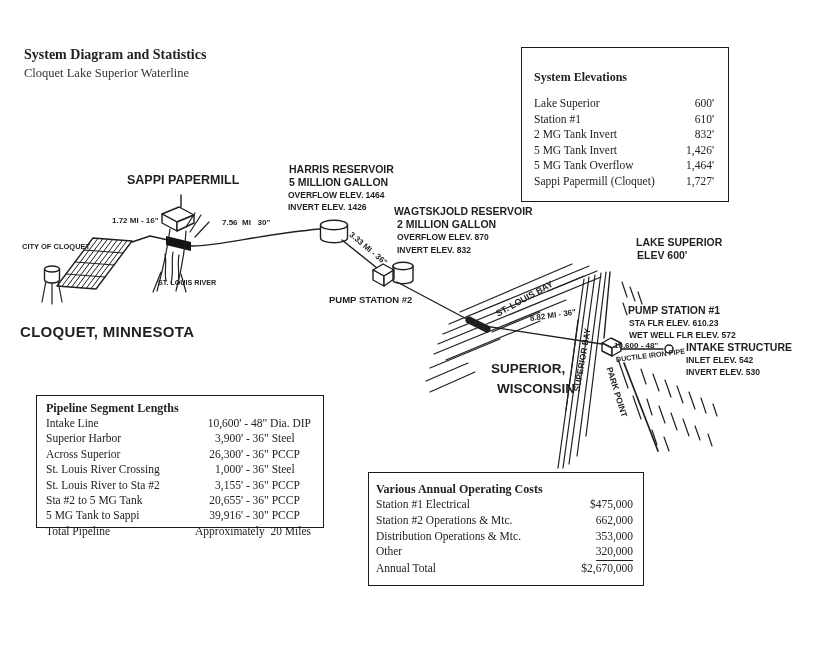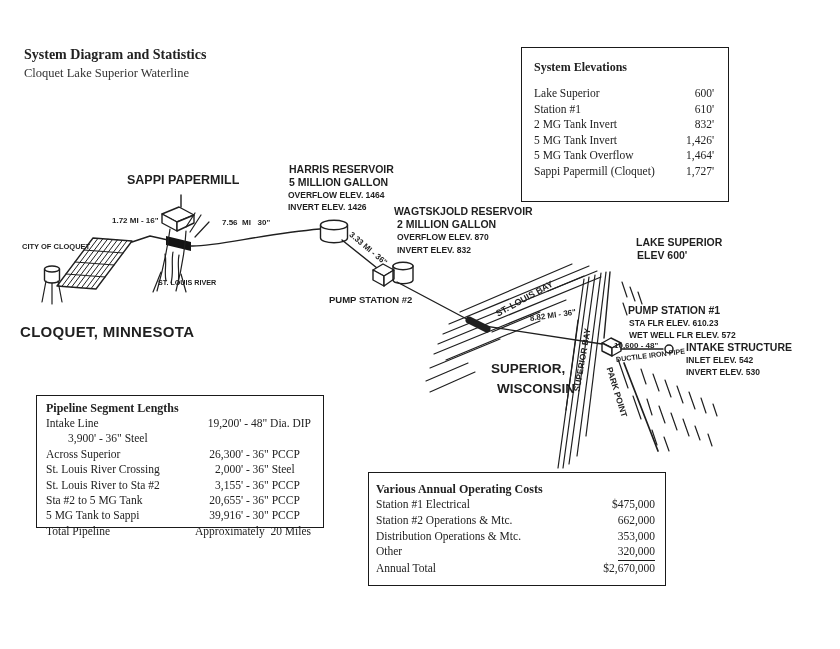--- a/index.html
+++ b/index.html
@@ -8,28 +8,28 @@
   svg{position:absolute;left:0;top:0;}
   .lbl{position:absolute;font-weight:bold;white-space:nowrap;line-height:1.05;color:#1f1f1f;}
   .page-title{position:absolute;left:24px;top:47px;font-family:"Liberation Serif",serif;
               font-weight:bold;font-size:14px;color:#222;}
   .page-subtitle{position:absolute;left:24px;top:66px;font-family:"Liberation Serif",serif;
               font-size:12.5px;color:#333;}
   .box{position:absolute;border:1.5px solid #1a1a1a;background:#fff;
        font-family:"Liberation Serif",serif;font-size:11.5px;color:#222;}
   .box-title{font-weight:bold;font-size:12px;}
   .row{display:flex;justify-content:space-between;line-height:15.6px;}
-  .elev-box{left:521px;top:47px;width:208px;height:155px;padding:12px 14px 0 12px;box-sizing:border-box;}
+  .elev-box{left:521px;top:47px;width:208px;height:155px;padding:22px 14px 0 12px;box-sizing:border-box;}
   .elev-box .box-title{margin-bottom:11px;}
   .pl-box{left:36px;top:395px;width:288px;height:133px;padding:5px 12px 0 9px;box-sizing:border-box;}
   .pl-box .row{line-height:15.4px;justify-content:flex-start;}
   .pl-label{width:147px;}
   .pl-num{display:inline-block;width:50px;text-align:right;}
   .pre{white-space:pre;}
-  .cost-box{left:368px;top:472px;width:298px;height:114px;padding:9px 10px 0 7px;box-sizing:border-box;}
+  .cost-box{left:368px;top:472px;width:276px;height:114px;padding:9px 10px 0 7px;box-sizing:border-box;}
   .cost-box .row{line-height:15.8px;gap:48px;}
   .u{border-bottom:1px solid #1a1a1a;}
   .rot{transform-origin:left center;}
 </style>
 </head>
 <body>
 
 <div class="canvas">
 
   <svg width="840" height="649" viewBox="0 0 840 649">
@@ -161,38 +161,39 @@
     <div class="row">
         <span>Sappi Papermill (Cloquet)</span>
         <span>1,727'</span>
       </div>
   </div>
 
   <div class="box pl-box">
     <div class="box-title">Pipeline Segment Lengths</div>
     <div class="row">
         <span class="pl-label">Intake Line</span>
-        <span class="pl-num">19,200'</span>
+        <span class="pl-num">10,600'</span>
         <span class="pre"> - </span>
         <span class="pre">48" Dia. DIP</span>
       </div>
     <div class="row">
+        <span class="pl-label">Superior Harbor</span>
         <span class="pl-num">3,900'</span>
         <span class="pre"> - </span>
         <span class="pre">36" Steel</span>
       </div>
     <div class="row">
         <span class="pl-label">Across Superior</span>
         <span class="pl-num">26,300'</span>
         <span class="pre"> - </span>
         <span class="pre">36" PCCP</span>
       </div>
     <div class="row">
         <span class="pl-label">St. Louis River Crossing</span>
-        <span class="pl-num">2,000'</span>
+        <span class="pl-num">1,000'</span>
         <span class="pre"> - </span>
         <span class="pre">36" Steel</span>
       </div>
     <div class="row">
         <span class="pl-label">St. Louis River to Sta #2</span>
         <span class="pl-num">3,155'</span>
         <span class="pre"> - </span>
         <span class="pre">36" PCCP</span>
       </div>
     <div class="row">

